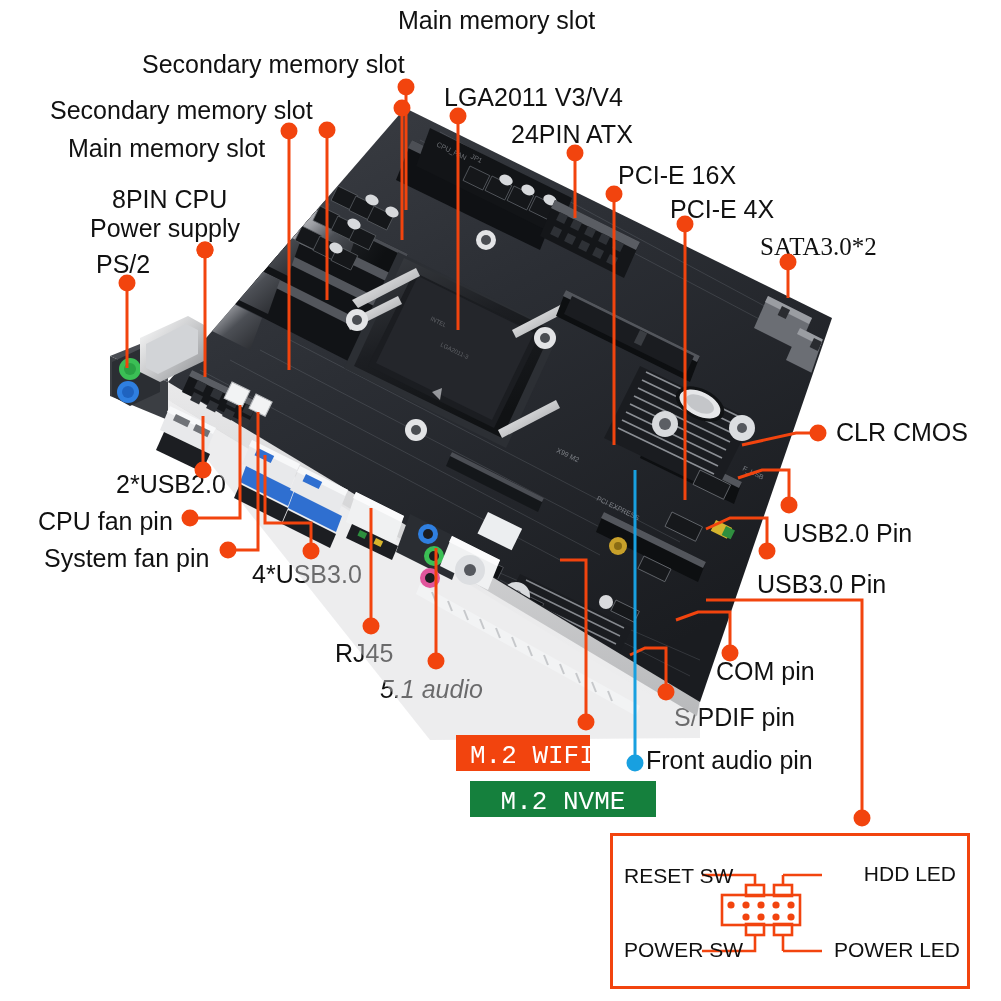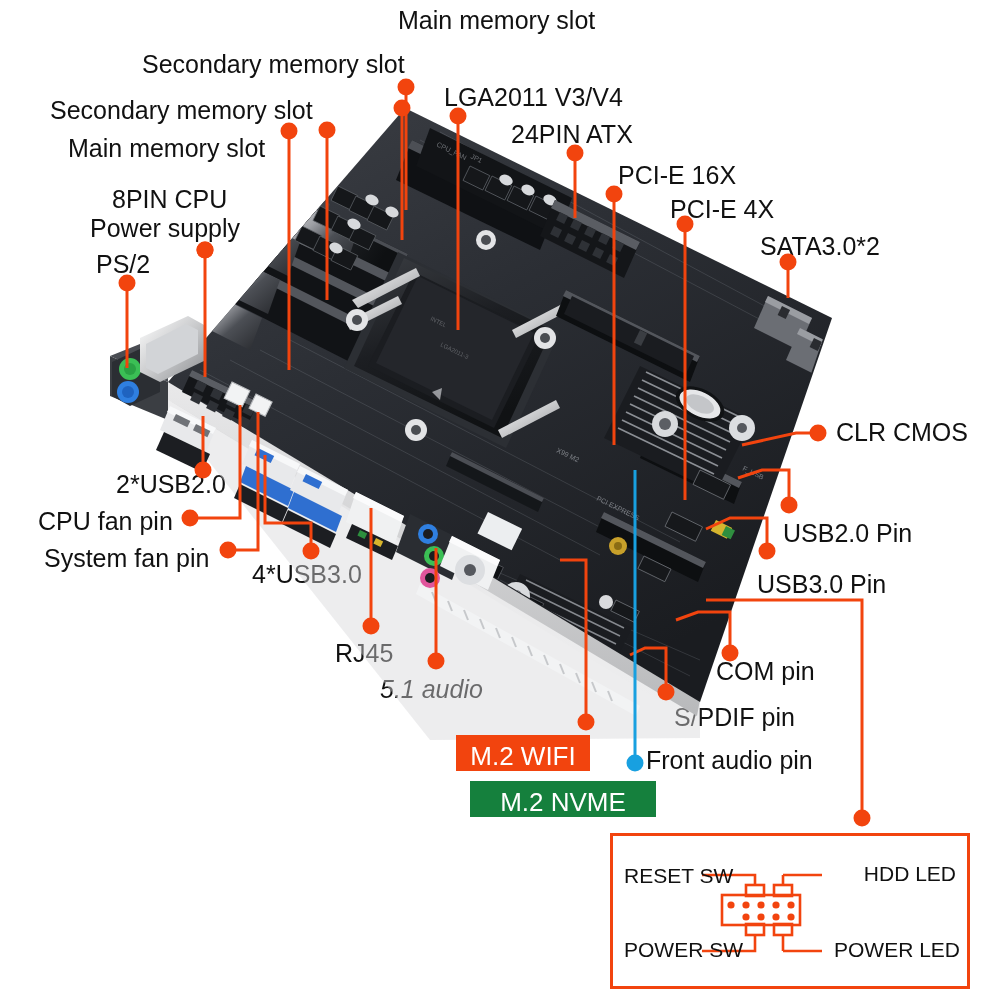--- a/index.html
+++ b/index.html
@@ -7,21 +7,21 @@
        font-family:"Liberation Sans","DejaVu Sans",sans-serif;color:#111;}
   #stage{position:absolute;left:0;top:0;width:1001px;height:1001px;}
   svg.layer{position:absolute;left:0;top:0;width:1001px;height:1001px;overflow:visible;}
   #board-layer{z-index:1;}
   #lines-layer{z-index:3;pointer-events:none;}
   #labels-layer{z-index:4;}
   .lbl{position:absolute;white-space:nowrap;font-size:25px;line-height:1;color:#111;
        font-family:"Liberation Sans","DejaVu Sans",sans-serif;}
   .badge{position:absolute;white-space:nowrap;color:#ffffff;font-size:26px;
          padding:6px 14px 8px 14px;box-sizing:border-box;text-align:center;
-         font-family:Liberation Sans, sans-serif;}
+         font-family:Liberation Mono, monospace;}
   .pinbox{position:absolute;box-sizing:border-box;background:#be185d;}
   .pinlbl{position:absolute;white-space:nowrap;font-size:21px;color:#111;
           font-family:"Liberation Sans","DejaVu Sans",sans-serif;}
 </style>
 </head>
 <body>
 
 <div id="stage">
 
   <svg class="layer" id="board-layer" viewBox="0 0 1001 1001">
@@ -469,21 +469,21 @@
 
   <div id="labels-layer">
       <div class="lbl" style="left: 398px; top: 8px;">Main memory slot</div>
       <div class="lbl" style="left: 142px; top: 52px;">Secondary memory slot</div>
       <div class="lbl" style="left: 50px; top: 98px;">Secondary memory slot</div>
       <div class="lbl" style="left: 68px; top: 136px;">Main memory slot</div>
       <div class="lbl" style="left: 444px; top: 85px;">LGA2011 V3/V4</div>
       <div class="lbl" style="left: 511px; top: 122px;">24PIN ATX</div>
       <div class="lbl" style="left: 618px; top: 163px;">PCI-E 16X</div>
       <div class="lbl" style="left: 670px; top: 197px;">PCI-E 4X</div>
-      <div class="lbl" style="left: 760px; top: 234px;">SATA3.0*2</div>
+      <div class="lbl" style="left: 760px; top: 234px; font-family: Liberation Serif, serif;">SATA3.0*2</div>
       <div class="lbl" style="left: 836px; top: 420px;">CLR CMOS</div>
       <div class="lbl" style="left: 783px; top: 521px;">USB2.0 Pin</div>
       <div class="lbl" style="left: 757px; top: 572px;">USB3.0 Pin</div>
       <div class="lbl" style="left: 96px; top: 252px;">PS/2</div>
       <div class="lbl" style="left: 112px; top: 187px;">8PIN CPU</div>
       <div class="lbl" style="left: 90px; top: 216px;">Power supply</div>
       <div class="lbl" style="left: 116px; top: 472px;">2*USB2.0</div>
       <div class="lbl" style="left: 38px; top: 509px;">CPU fan pin</div>
       <div class="lbl" style="left: 44px; top: 546px;">System fan pin</div>
       <div class="lbl" style="left: 252px; top: 562px;">4*USB3.0</div>

